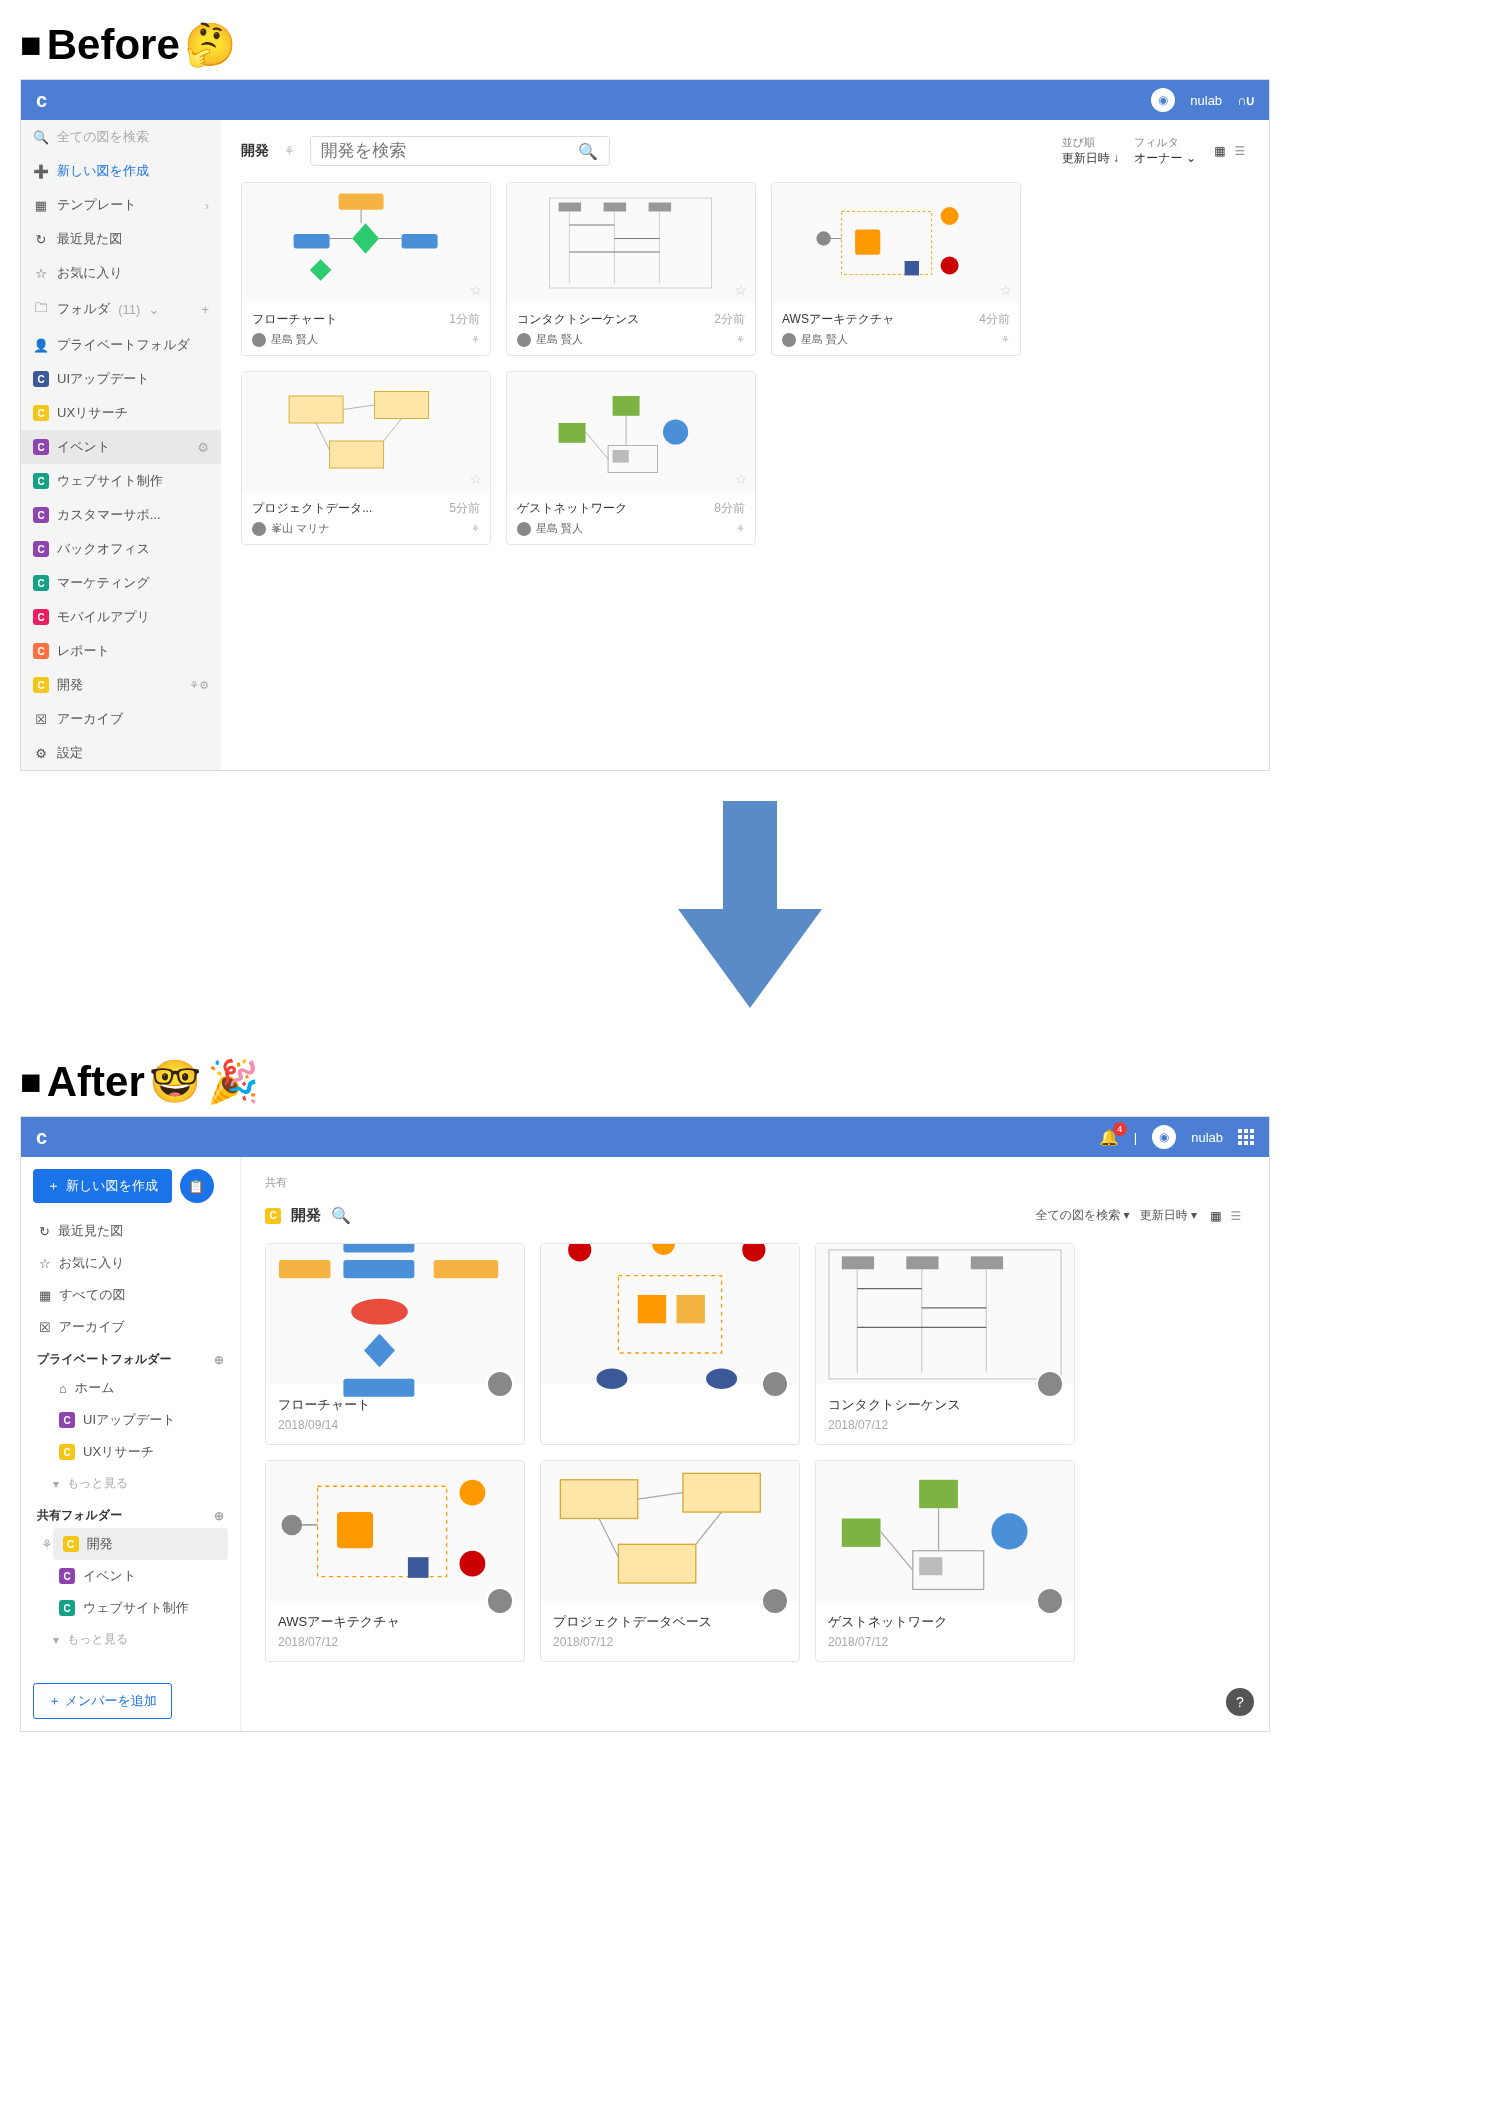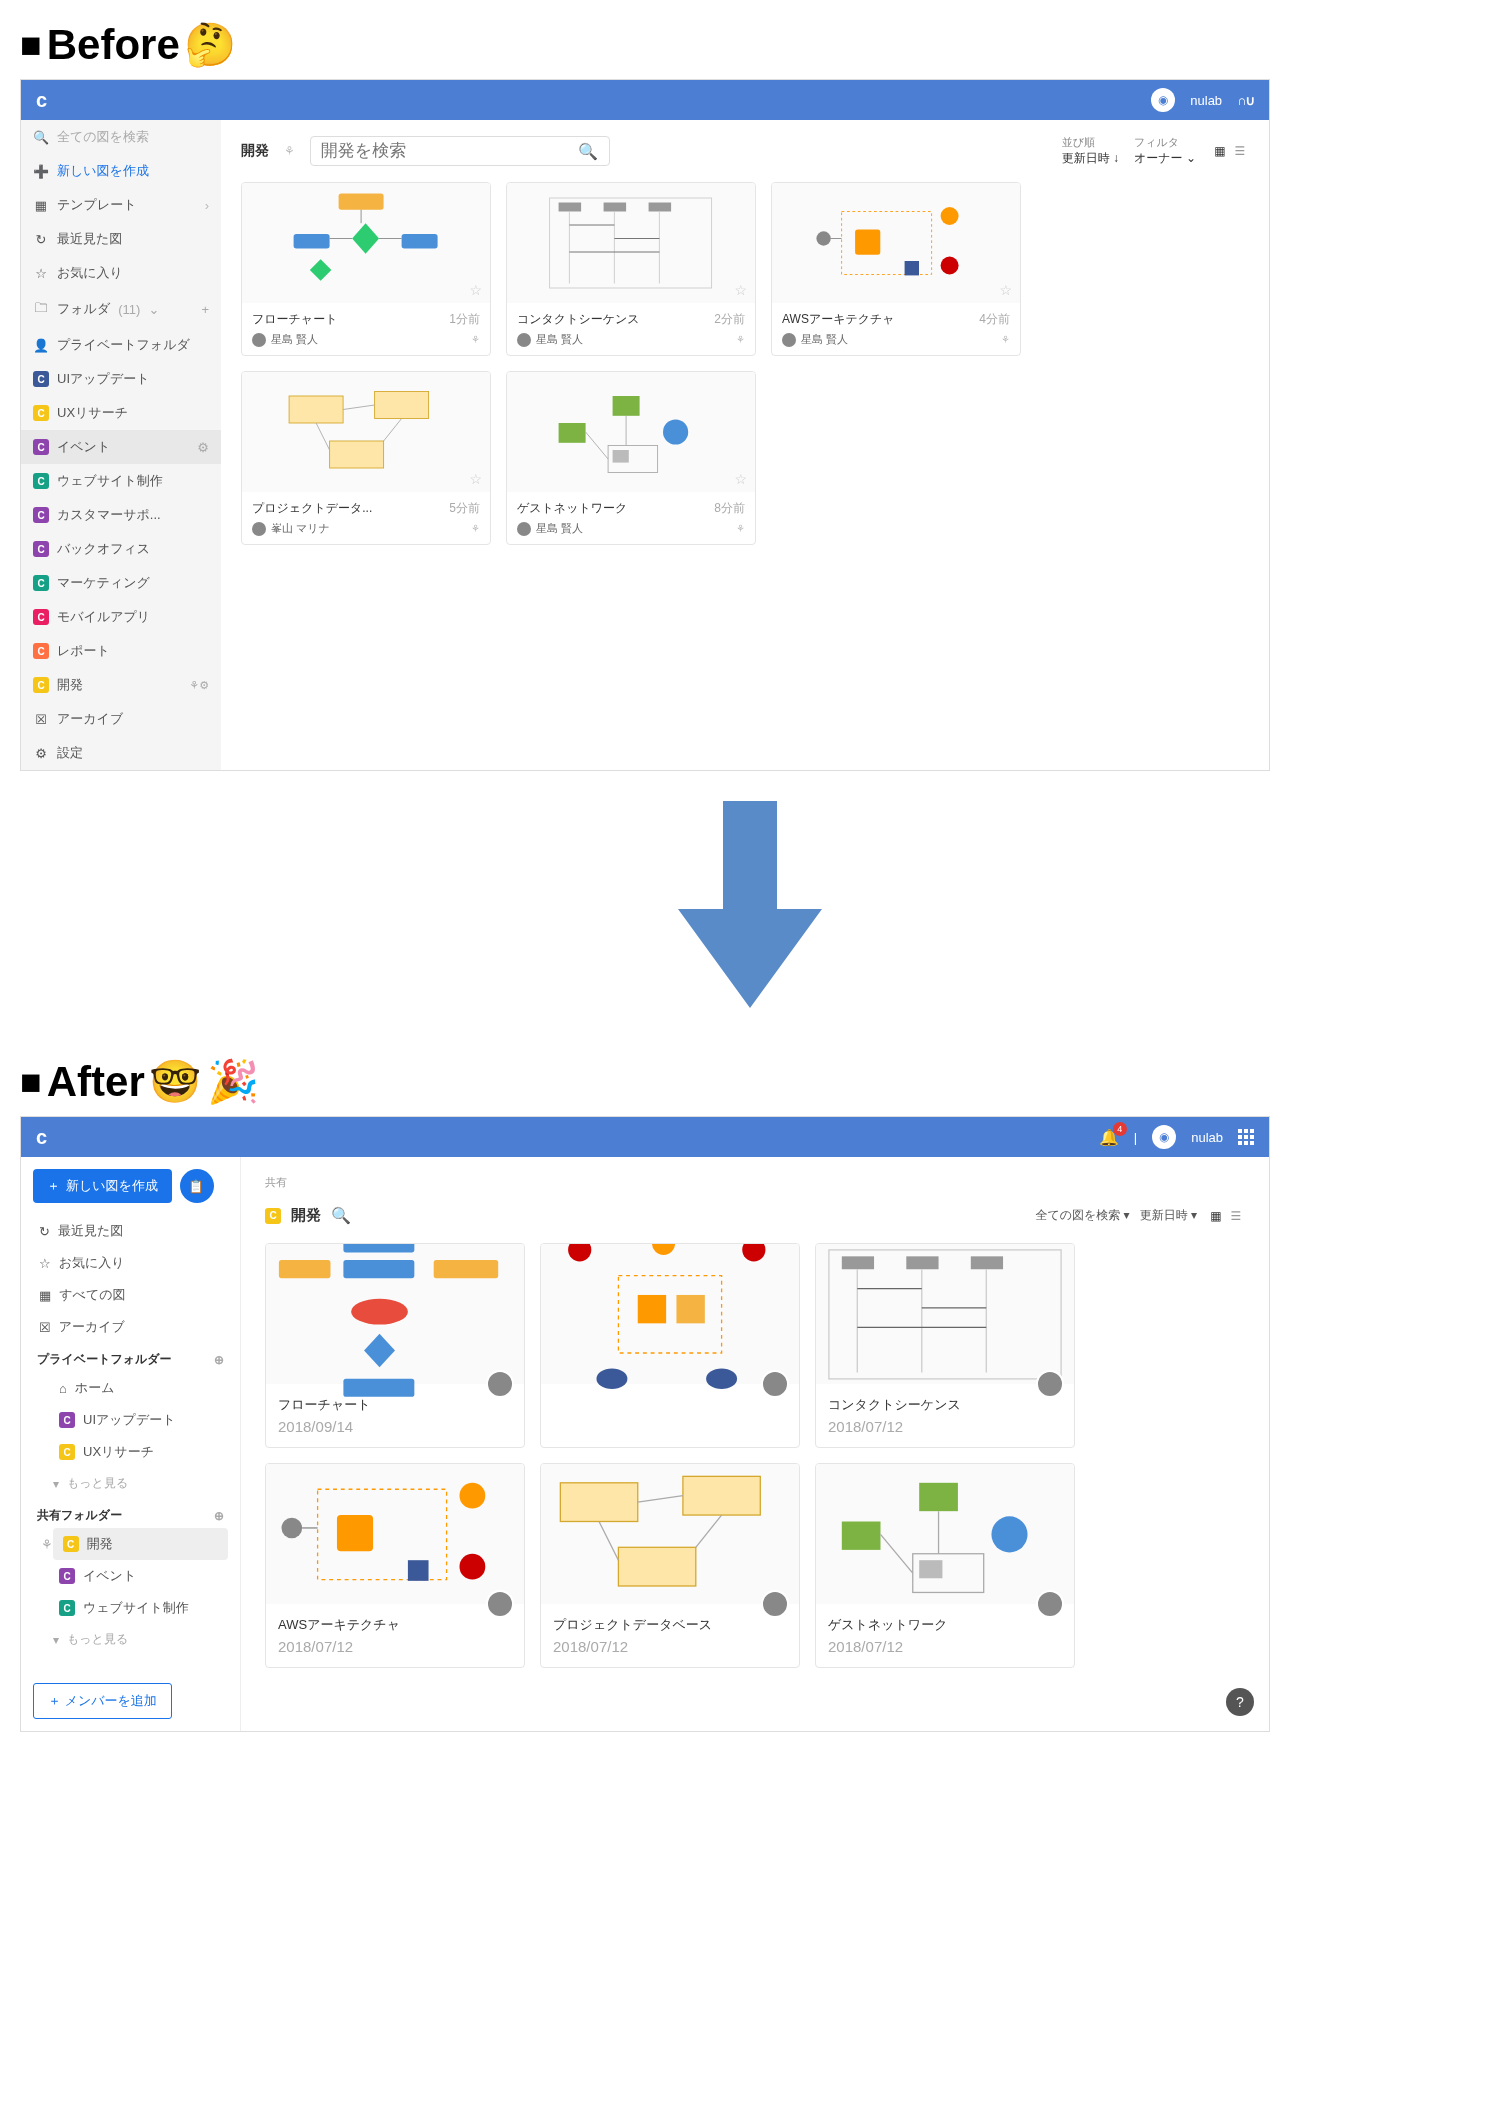--- a/index.html
+++ b/index.html
@@ -64,21 +64,21 @@
 .breadcrumb2 { font-size: 11px; color: #999; margin-bottom: 16px; }
 .header2 { display: flex; align-items: center; gap: 10px; margin-bottom: 18px; }
 .header2-title { font-size: 15px; font-weight: 600; color: #333; }
 .header2-spacer { flex: 1; }
 .filter2 { font-size: 12px; color: #555; cursor: pointer; }
 .card2 { width: 260px; border: 1px solid #e5e5e5; border-radius: 4px; background: #fff; overflow: hidden; cursor: pointer; position: relative; }
 .card2-thumb { height: 140px; background: #fafafa; display: flex; align-items: center; justify-content: center; position: relative; }
 .card2-avatar { position: absolute; bottom: -14px; right: 10px; width: 28px; height: 28px; border-radius: 50%; background: #888; border: 2px solid #fff; }
 .card2-body { padding: 12px; }
 .card2-title { font-size: 13px; color: #333; margin-bottom: 4px; }
-.card2-date { font-size: 15px; color: #aaa; }
+.card2-date { font-size: 12px; color: #aaa; }
 .help-btn { position: absolute; bottom: 15px; right: 15px; width: 28px; height: 28px; border-radius: 50%; background: #555; color: #fff; display: flex; align-items: center; justify-content: center; font-size: 14px; cursor: pointer; }
 .notif-bell { position: relative; font-size: 16px; }
 .notif-badge { position: absolute; top: -6px; right: -8px; background: #e53935; color: #fff; border-radius: 50%; width: 14px; height: 14px; font-size: 9px; display: flex; align-items: center; justify-content: center; }
 
 .arrow-down { width: 180px; margin: 20px auto 40px; display: block; }
 .arrow-down polygon { fill: #5a8bc9; }
 .grid-icon-dots { display: inline-grid; grid-template-columns: repeat(3, 4px); gap: 2px; }
 .grid-icon-dots span { width: 4px; height: 4px; background: #fff; }
 </style>
 </head>

